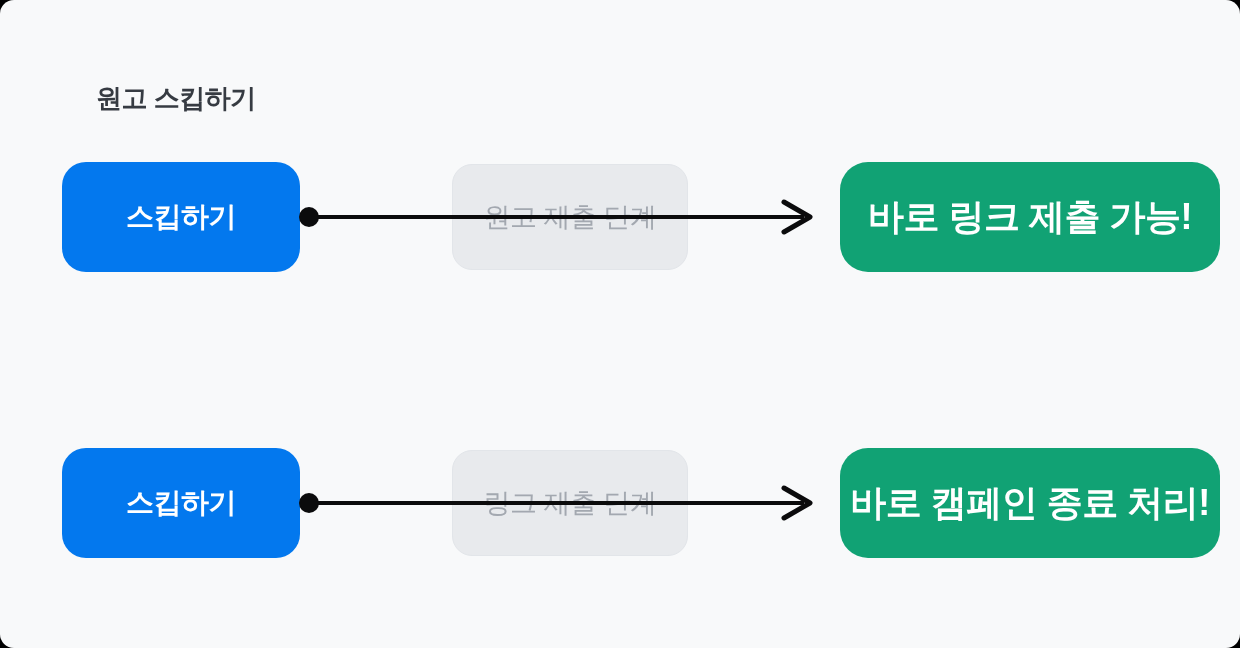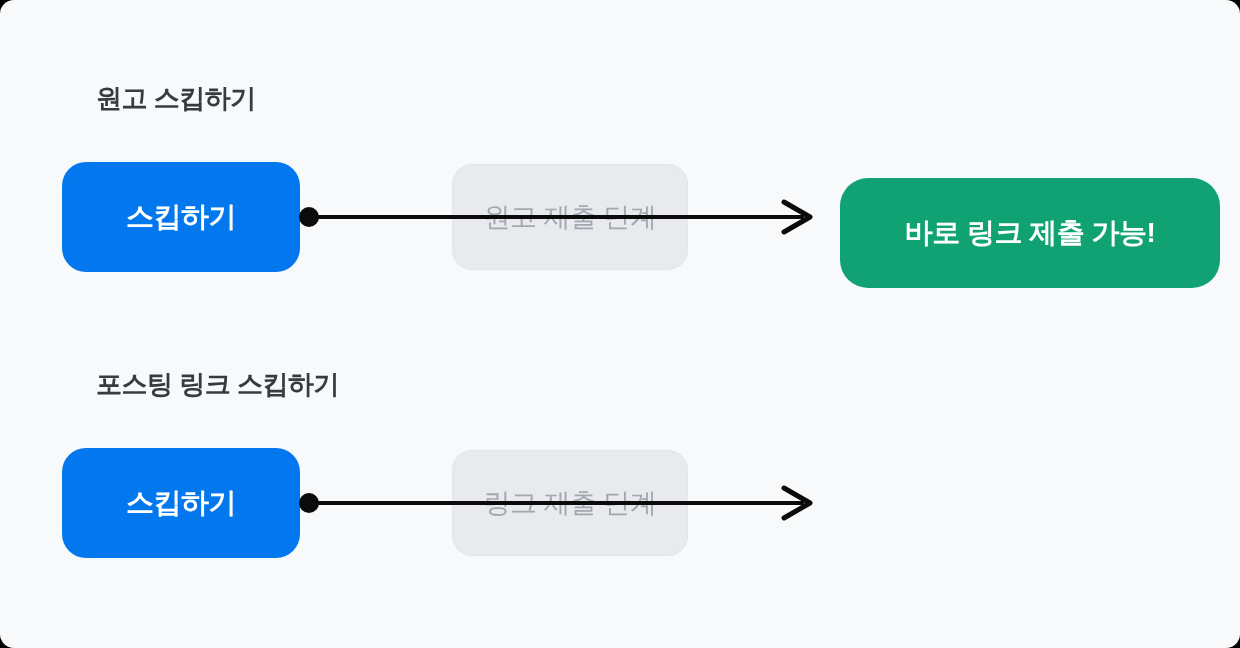--- a/index.html
+++ b/index.html
@@ -63,23 +63,22 @@
     color:var(--gray-box-text);
     border-radius:20px;
     font-size:27px;font-weight:500;
     z-index:1;
   }
   .node-result{
     left:840px;top:78px;width:380px;height:110px;
     background:var(--green);
     color:var(--button-text);
     border-radius:28px;
-    font-size:28px;font-weight:600;
+    font-size:36px;font-weight:600;
     z-index:1;
-    margin-top:16px;
   }
   .arrow{
     position:absolute;left:298px;top:113px;
     width:520px;height:40px;
     color:var(--arrow);
     z-index:3;
   }
 </style>
 </head>
 <body>
@@ -96,27 +95,27 @@
       <line x1="11" y1="20" x2="506" y2="20" stroke="currentColor" stroke-width="4"></line>
       <polyline points="486,5 512,20 486,35" fill="none" stroke="currentColor" stroke-width="5" stroke-linecap="round" stroke-linejoin="round"></polyline>
     </svg>
 
     <div class="node node-step">원고 제출 단계</div>
 
     <div class="node node-result">바로 링크 제출 가능!</div>
   </section>
 
   <section class="flow-row row-2">
-    <h2 class="row-heading">포스팅 링크 스킵하기</h2>
 
     <button class="node node-skip">스킵하기</button>
 
     <svg class="arrow" viewBox="0 0 520 40" width="520" height="40" aria-hidden="true">
       <circle cx="11" cy="20" r="10" fill="currentColor"></circle>
       <line x1="11" y1="20" x2="506" y2="20" stroke="currentColor" stroke-width="4"></line>
       <polyline points="486,5 512,20 486,35" fill="none" stroke="currentColor" stroke-width="5" stroke-linecap="round" stroke-linejoin="round"></polyline>
     </svg>
 
     <div class="node node-step">링크 제출 단계</div>
 
+    <div class="node node-result">바로 캠페인 종료 처리!</div>
   </section>
 
 </div>
 
 </body></html>

